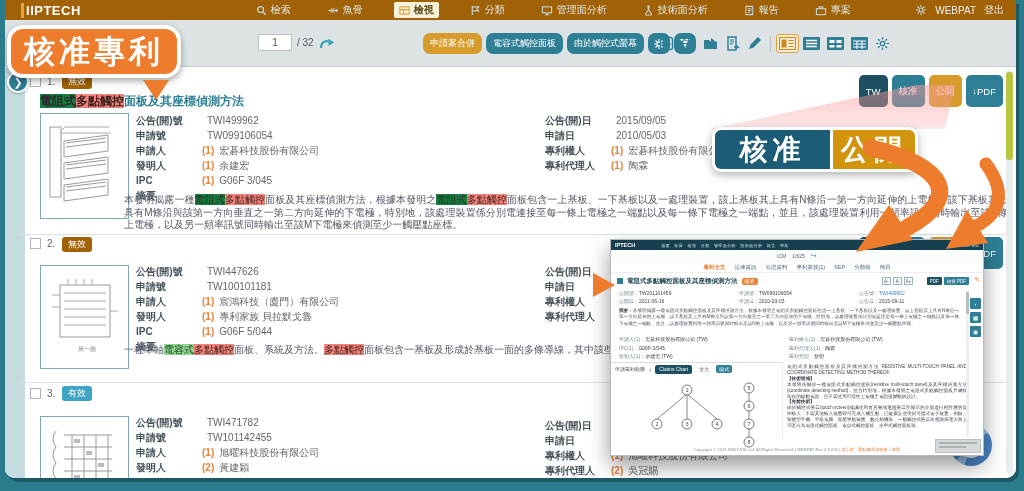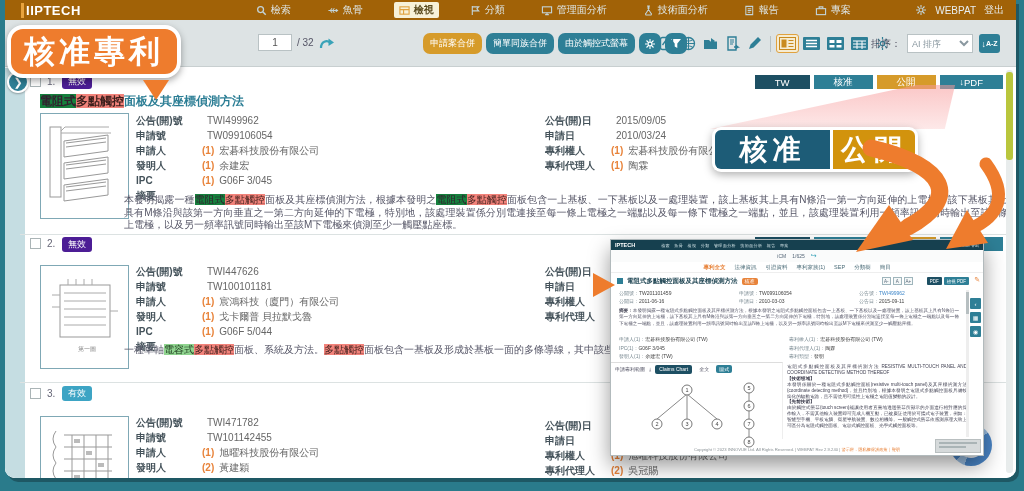--- a/index.html
+++ b/index.html
@@ -38,36 +38,36 @@
   .lstrip{position:absolute;left:0;top:0;bottom:0;width:20px;background:#c5dde2}
   .expander{position:absolute;left:2px;top:3px;width:22px;height:22px;border-radius:50%;background:#2e7f96;color:#fff;display:flex;align-items:center;justify-content:center;font-size:11px;border:2px solid #fff;box-shadow:0 1px 2px rgba(0,0,0,.3);cursor:pointer;z-index:4}
   .item{position:absolute;left:15px;width:990px;z-index:1}
   #item1{top:5px;height:159px}
   #item2{top:169px;height:143px}
   #item3{top:317px;height:161px}
   .hdiv{position:absolute;left:15px;right:8px;height:1px;background:#dce2e2;z-index:1}
   .ck{position:absolute;left:10px;top:3px;width:11px;height:11px;border:1px solid #aab4b6;background:#fff;cursor:pointer}
   .num{position:absolute;left:27px;top:3px;font-size:10px;color:#667}
   .status{position:absolute;left:42px;top:1px;height:15px;padding:0 6px;border-radius:3px;color:#fff;font-size:9px;display:flex;align-items:center;cursor:pointer}
-  .status.inv{background:#4c1d95}.status.val{background:#3da4c4}
+  .status.inv{background:#a16207}.status.val{background:#3da4c4}
   .ptitle{position:absolute;left:20px;font-size:12px;color:#2c7e95;font-weight:bold;cursor:pointer;white-space:nowrap}
   .hl-purple{background:#15803d;color:#32202e}
   .hl-red{background:#f2837b;color:#3c1f1c}
   .hl-green{background:#8fd48f;color:#1e3a1e}
   .thumb{position:absolute;left:20px;width:89px;border:1px solid #7fa8b5;background:#fff;display:flex;align-items:center;justify-content:center;overflow:hidden}
   .fcol{position:absolute;font-size:10px;color:#555}
   .fl{left:116px}.fr{left:525px}
   .frow{height:15px;display:flex;align-items:center;white-space:nowrap}
   .flab{min-width:66px;color:#44525a;font-weight:bold}
   .fcnt{color:#e8833a;font-weight:bold;margin-right:5px}
   .fval{color:#666}
   .finfo{margin-left:4px;font-size:11px;color:#222}
   .abst{position:absolute;left:104px;width:884px;font-size:10px;line-height:12.5px;color:#556;text-align:justify}
   .brow{position:absolute;right:7px;display:flex;gap:4px}
-  .bdg{height:14px;display:flex;align-items:center;padding:0 20px;border-radius:0;color:#fff;font-size:9.5px;cursor:pointer}
+  .bdg{height:32px;display:flex;align-items:center;padding:0 7px;border-radius:5px;color:#fff;font-size:9.5px;cursor:pointer}
   .b-tw{background:#1d4f63}.b-teal{background:#2e7f96}.b-gold{background:#d69b2a}.b-pdf{background:#2e7f96}
   .b-pdf::before{content:"↓ ";font-size:9px}
   .sb{position:absolute;right:3px;top:70px;bottom:5px;width:7px;background:#e8ecec;border-radius:3px;z-index:2}
   .sbthumb{position:absolute;left:0;top:2px;width:7px;height:88px;background:#b9c63d;border-radius:3px;cursor:pointer}
   
   .callout{position:absolute;background:#ee7c2d;border:4px solid #fff;border-radius:16px;color:#fff;font-weight:bold;font-size:31px;display:flex;align-items:center;justify-content:center;letter-spacing:4px;box-shadow:0 3px 7px rgba(0,0,0,.35);z-index:10}
   #co1{left:2px;top:25px;width:174px;height:53px}
   #co2{left:413px;top:257px;width:178px;height:54px}
   .tail1{position:absolute;left:138px;top:80px;width:0;height:0;border:13px solid transparent;border-top:20px solid #ee7c2d;z-index:10}
   .tail2{position:absolute;left:588px;top:273px;width:0;height:0;border:12px solid transparent;border-left:22px solid #ee7c2d;z-index:10}
@@ -197,21 +197,21 @@
     <div class="pg">
       <input value="1" style="">
       <span>/ 32</span>
       <svg width="16" height="14" viewBox="0 0 16 14" style="cursor:pointer">
           <path d="M2 12 C2 5 8 4 11 6.5" fill="none" stroke="#39a3b8" stroke-width="2.2"></path>
           <path d="M9.5 2.5 15 6.5 9.5 10z" fill="#39a3b8"></path>
         </svg>
     </div>
     <div class="mergegrp">
       <span class="btn gold">申請案合併</span>
-      <span class="btn teal">簡單同族合併</span>
+      <span class="btn teal">電容式觸控面板</span>
       <span class="btn teal">由於觸控式螢幕</span>
       <span class="btn teal sq">
           <svg width="12" height="12" viewBox="0 0 12 12">
             <circle cx="6" cy="6" r="2" fill="none" stroke="#fff" stroke-width="1.3"></circle>
             <path d="M6 1v2 M6 9v2 M1 6h2 M9 6h2 M2.5 2.5 4 4 M8 8l1.5 1.5 M9.5 2.5 8 4 M4 8 2.5 9.5" stroke="#fff" stroke-width="1.1"></path>
           </svg>
         </span>
       <span class="btn teal sq">
           <svg width="12" height="11" viewBox="0 0 12 11">
             <path d="M1 1h10L7.3 5.5V10L4.7 8.5v-3z" fill="#fff"></path>
@@ -277,25 +277,20 @@
             <rect width="17" height="13" rx="1" fill="#2e7f96"></rect>
             <path d="M2 4h13 M2 7h13 M2 10h13 M6 4v8 M11 4v8" stroke="#fff" stroke-width="1"></path>
           </svg>
         </span>
       <span class="ticon">
           <svg width="15" height="15" viewBox="0 0 15 15">
             <circle cx="7.5" cy="7.5" r="2.2" fill="none" stroke="currentColor" stroke-width="1.3"></circle>
             <path d="M7.5 1v2.5 M7.5 11.5V14 M1 7.5h2.5 M11.5 7.5H14 M3 3l1.8 1.8 M10.2 10.2 12 12 M12 3l-1.8 1.8 M4.8 10.2 3 12" stroke="currentColor" stroke-width="1.2"></path>
           </svg>
         </span>
-    </div>
-    <div class="sortgrp">
-      <span>排序：</span>
-      <select><option>AI 排序</option></select>
-      <span class="azbtn">↓<span style="font-size:7px;line-height:7px">A-Z</span></span>
     </div>
   </div>
 
   <div class="content">
     <div class="lstrip"></div>
     <div class="expander">❯</div>
 
     <div class="item" id="item1">
       <span class="ck"></span>
       <span class="num">1.</span>
@@ -354,21 +349,21 @@
       <div class="fcol fr" style="top:40px">
           <div class="frow">
             <span class="flab">公告(開)日</span>
             <span class="fcnt"></span>
             <span class="fval">2015/09/05</span>
             <span class="finfo"></span>
           </div>
           <div class="frow">
             <span class="flab">申請日</span>
             <span class="fcnt"></span>
-            <span class="fval">2010/03/24</span>
+            <span class="fval">2010/05/03</span>
             <span class="finfo"></span>
           </div>
           <div class="frow">
             <span class="flab">專利權人</span>
             <span class="fcnt">(1)</span>
             <span class="fval">宏碁科技股份有限公司</span>
             <span class="finfo">ⓘ</span>
           </div>
           <div class="frow">
             <span class="flab">專利代理人</span>
@@ -414,21 +409,21 @@
             <span class="fval">TW100101181</span>
           </div>
           <div class="frow">
             <span class="flab">申請人</span>
             <span class="fcnt">(1)</span>
             <span class="fval">宸鴻科技（廈門）有限公司</span>
           </div>
           <div class="frow">
             <span class="flab">發明人</span>
             <span class="fcnt">(1)</span>
-            <span class="fval">戈卡爾普 貝拉默戈魯</span>
+            <span class="fval">專利家族 貝拉默戈魯</span>
           </div>
           <div class="frow">
             <span class="flab">IPC</span>
             <span class="fcnt">(1)</span>
             <span class="fval">G06F 5/044</span>
           </div>
           <div class="frow">
             <span class="flab">摘要</span>
             <span class="fcnt"></span>
             <span class="fval"></span>

